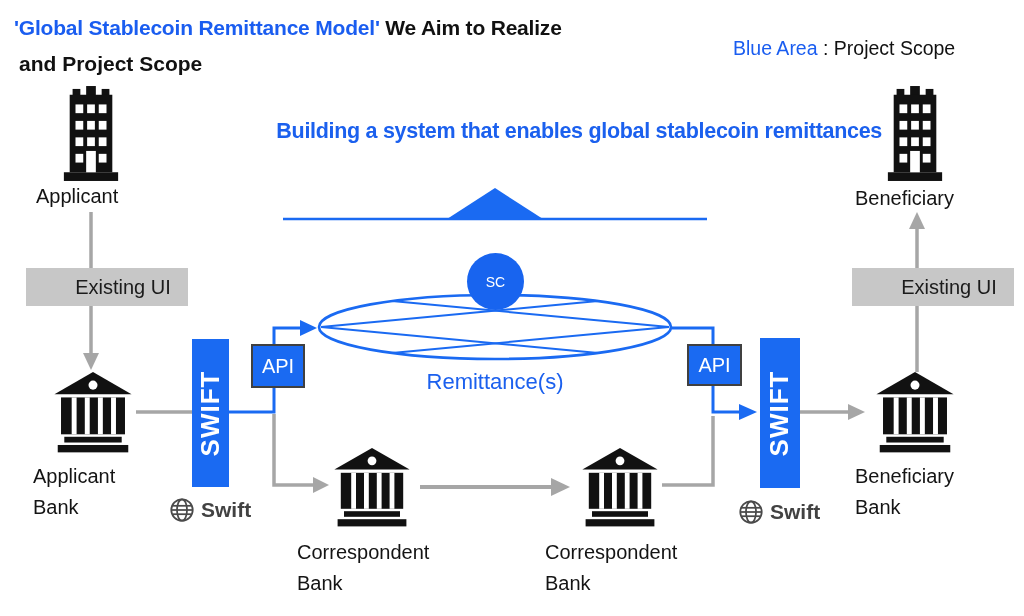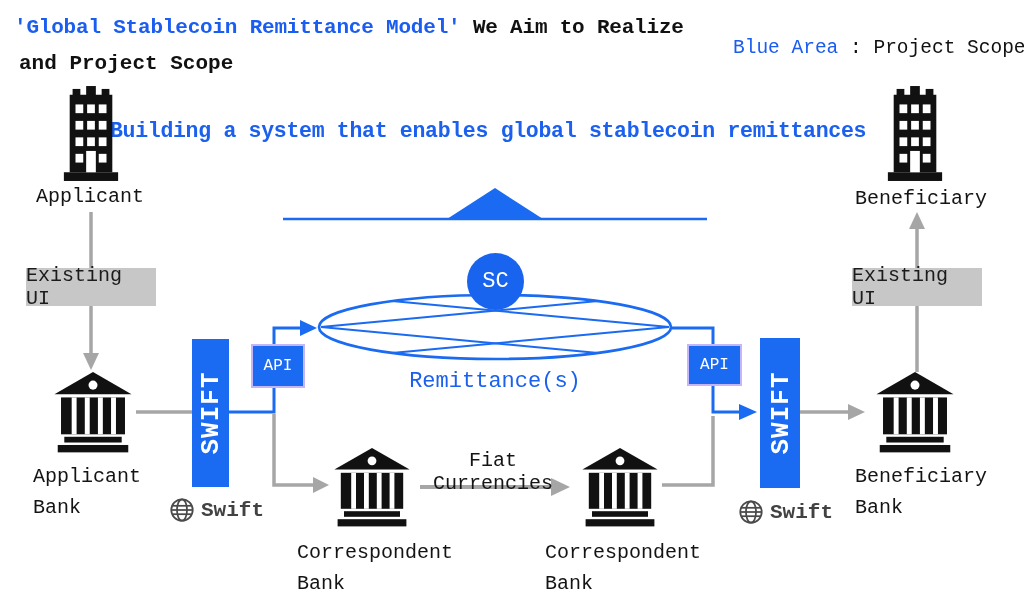--- a/index.html
+++ b/index.html
@@ -1,46 +1,46 @@
 <!DOCTYPE html>
 <html><head>
 <meta charset="utf-8">
 <style>
   html,body{margin:0;padding:0;background:#ffffff;}
   #canvas{
     position:relative;width:1024px;height:616px;background:#ffffff;overflow:hidden;
-    font-family:Liberation Mono, monospace;color:#111;
+    font-family:Liberation Sans, sans-serif;color:#111;
   }
   .abs{position:absolute;}
   svg.layer{position:absolute;left:0;top:0;pointer-events:none;}
 
   
   .title-line1{left:14px;top:16px;font-size:21px;font-weight:bold;white-space:nowrap;letter-spacing:-0.2px;}
   .title-line2{left:19px;top:52px;font-size:21px;font-weight:bold;white-space:nowrap;}
   .blue-text{color:#1a5df0;}
   .legend{left:733px;top:37px;font-size:19.5px;white-space:nowrap;}
 
   
-  .heading{left:110px;top:118px;width:772px;text-align:left;color:#1b60ee;
+  .heading{left:110px;top:118px;width:772px;text-align:right;color:#1b60ee;
     font-weight:bold;font-size:21.5px;line-height:27px;letter-spacing:-0.3px;white-space:nowrap;}
 
   
   .node-label{font-size:20px;text-align:left;color:#141414;}
   .two-line{line-height:31px;}
 
   
   .gray-box{background:#c7c7c7;color:#1b1b1b;font-size:20px;display:flex;
-    align-items:center;justify-content:center;}
+    align-items:center;justify-content:center;padding-left:32px;}
   .swift-bar{background:#1a6af2;display:flex;align-items:center;justify-content:center;}
   .swift-bar span{transform:rotate(-90deg);color:#fff;font-size:26px;font-weight:bold;
     letter-spacing:1px;white-space:nowrap;}
-  .api-box{background:#1a6af2;border:2px solid #c4b5fd;color:#fff;font-size:16px;
+  .api-box{background:#1a6af2;border:2px solid #404040;color:#fff;font-size:20px;
     display:flex;align-items:center;justify-content:center;box-sizing:border-box;}
   .sc-circle{width:57px;height:57px;border-radius:50%;background:#1864ef;color:#fff;
-    font-size:22px;display:flex;align-items:center;justify-content:center;}
+    font-size:14px;display:flex;align-items:center;justify-content:center;}
   .blockchain-label{left:393px;top:369px;width:204px;text-align:center;color:#1b60ee;font-size:22px;}
   .fiat-label{left:405px;top:449px;width:176px;text-align:center;font-size:20px;color:#141414;}
 
   
   .swift-logo{display:flex;align-items:center;gap:5px;color:#424242;font-size:21px;font-weight:600;}
 </style>
 </head>
 <body>
 
 <div id="canvas">
@@ -193,21 +193,20 @@
         <rect x="72" y="31" width="6" height="45"></rect>
       </g>
     <rect x="15" y="79" width="70" height="7" fill="#111"></rect>
       <rect x="7" y="89" width="86" height="9" fill="#111"></rect>
   </svg>
   <div class="abs node-label two-line" style="left:297px;top:537px;width:150px;">
     <div>Correspondent</div>
     <div>Bank</div>
   </div>
 
-  <div class="abs fiat-label">Fiat Currencies</div>
 
   <svg class="abs" style="left:580px;top:447px;" width="80" height="82" viewBox="0 0 100 100">
     <polygon points="50,0 97,27 3,27" fill="#111"></polygon>
       <circle cx="50" cy="16" r="5.5" fill="#fff"></circle>
     <rect x="11" y="31" width="78" height="45" fill="#111"></rect>
     <g fill="#fff">
         <rect x="24" y="31" width="6" height="45"></rect>
         <rect x="40" y="31" width="6" height="45"></rect>
         <rect x="56" y="31" width="6" height="45"></rect>
         <rect x="72" y="31" width="6" height="45"></rect>

